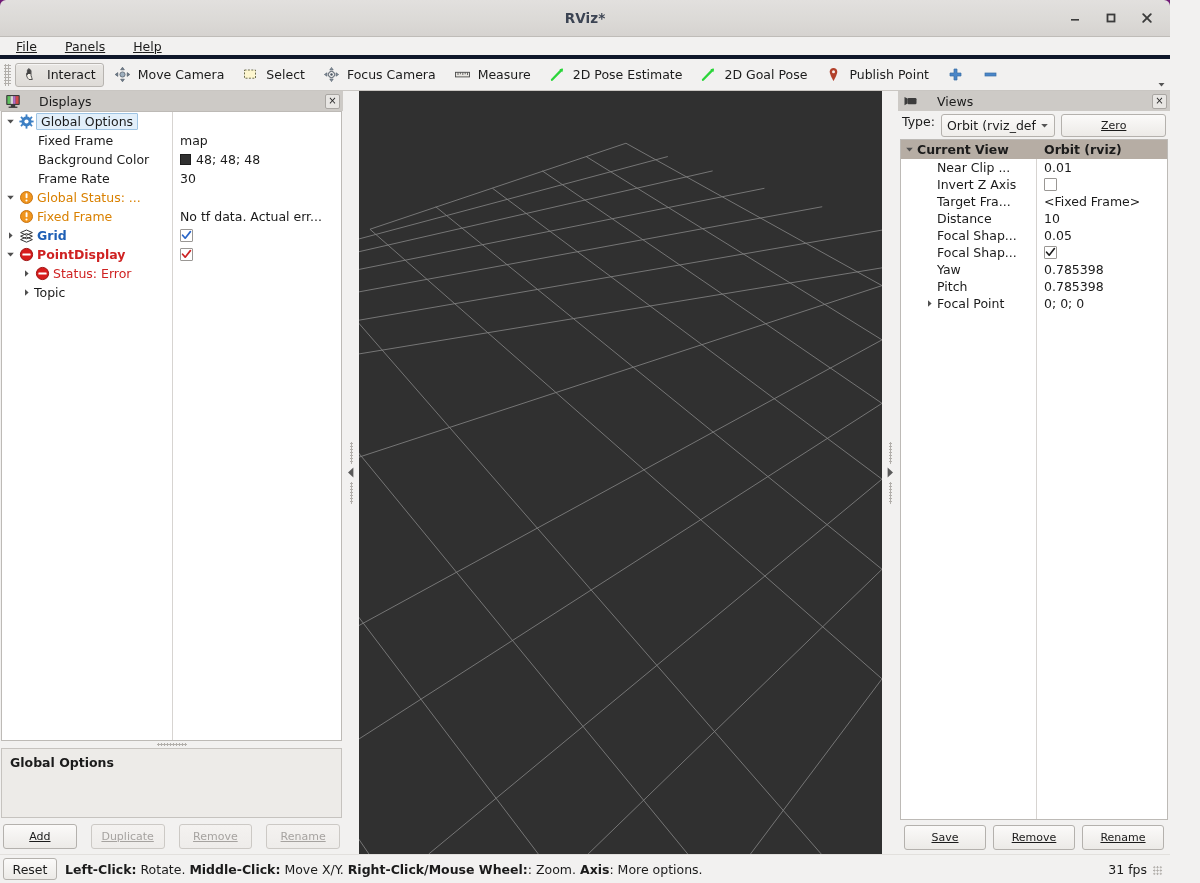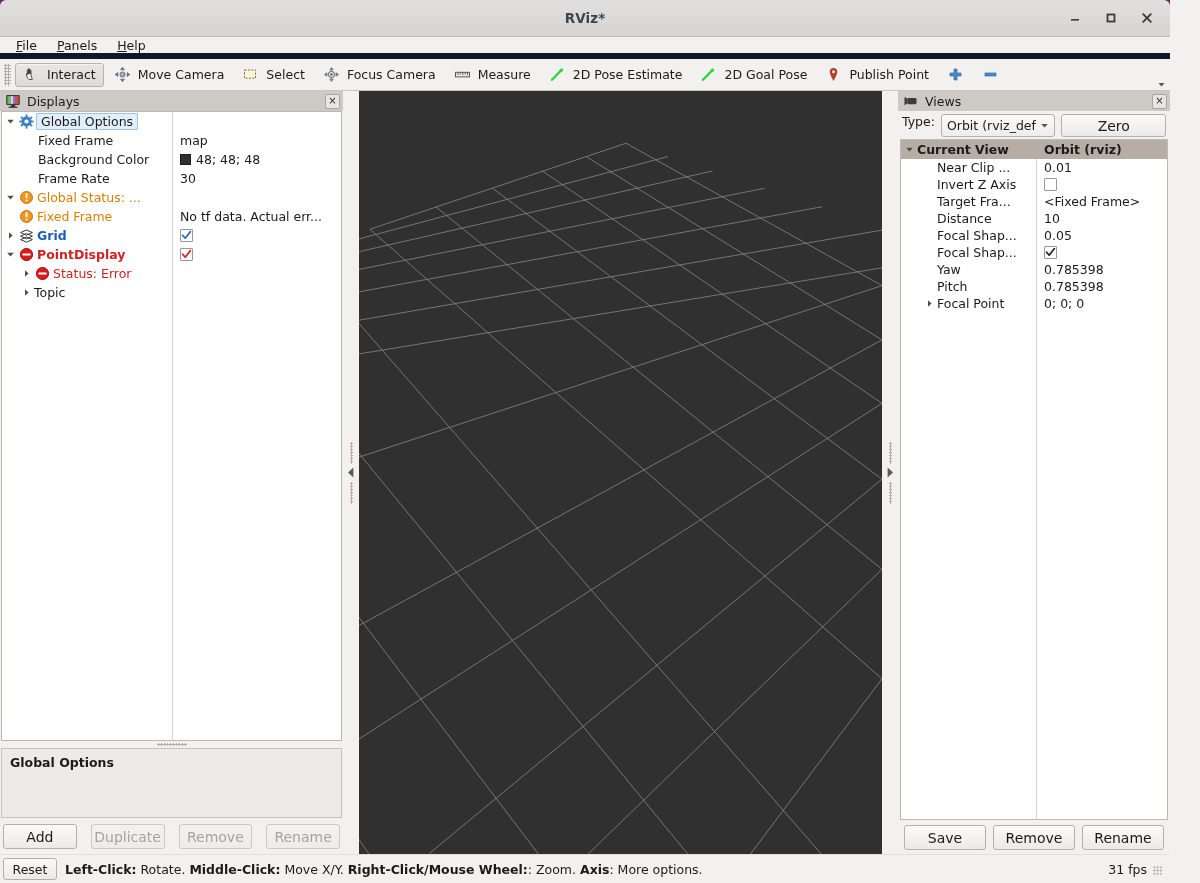--- a/index.html
+++ b/index.html
@@ -34,22 +34,23 @@
   }
   .winbtns { margin-left: auto; display: flex; align-items: center; gap: 22px; padding-right: 16px; z-index: 2; }
   .winbtn { width: 14px; height: 14px; display: flex; align-items: center; justify-content: center; color: #3b3b3b; }
   .winbtn svg { display: block; }
 
   
   .menubar {
     height: 22px; min-height: 22px;
     background: #f2f1f0;
     display: flex; align-items: center;
-    padding-left: 8px; gap: 4px;
-    border-bottom: 6px solid #0f172a;
+    padding-left: 8px; gap: 12px;
+    border-bottom: 4px solid #0f172a;
+    text-decoration: underline;
   }
   .menuitem {
     padding: 2px 8px; font-size: 12.5px; color: #1b1b1b; cursor: default;
   }
   .menuitem u { text-decoration: underline; }
 
   
   .toolbar {
     height: 32px; min-height: 32px;
     background: #f2f1f0;
@@ -81,21 +82,21 @@
   }
 
   
   .mainrow { flex: 1; display: flex; min-height: 0; }
 
   
   .leftcol { width: 343px; min-width: 343px; display: flex; flex-direction: column; background: #f2f1f0; }
 
   .panelhead {
     height: 20px; min-height: 20px;
-    display: flex; align-items: center; gap: 6px;
+    display: flex; align-items: center; gap: 18px;
     padding: 0 3px 0 5px;
     background: #cdcac6;
     color: #1b1b1b;
     font-size: 12.5px;
   }
   .panelhead .phicon { width: 16px; height: 16px; display: flex; align-items: center; justify-content: center; }
   .panelhead .phtitle { flex: 1; }
   .closebox {
     width: 15px; height: 15px; border: 1px solid #a9a6a2; background: #e8e6e3;
     display: flex; align-items: center; justify-content: center;
@@ -154,21 +155,21 @@
     height: 70px; min-height: 70px; margin: 0 1px;
     background: #edebe8; border: 1px solid #c6c3bf;
     padding: 6px 8px; font-weight: bold; font-size: 12.5px;
   }
   .btnrow {
     height: 36px; min-height: 36px; display: flex; align-items: center; gap: 14px; padding: 5px 3px 4px 3px;
   }
   .btn {
     flex: 1; height: 25px; border: 1px solid #b4b1ad; border-radius: 3px;
     background: linear-gradient(to bottom,#fbfaf9,#eceae7);
-    font-size: 14px; color: #1b1b1b; display: flex; align-items: center; justify-content: center; cursor: default;
+    font-size: 11px; color: #1b1b1b; display: flex; align-items: center; justify-content: center; cursor: default; text-decoration: underline;
   }
   .btn.disabled { color: #a6a3a0; background: linear-gradient(to bottom,#f4f2f0,#eeecea); border-color: #ccc9c5; }
 
   
   .vsplit {
     width: 16px; min-width: 16px; display: flex; align-items: center; justify-content: center;
     background: #f2f1f0;
   }
   .vsplit .handle { display: flex; flex-direction: column; align-items: center; gap: 3px; }
   .vsplit .dotsv {

